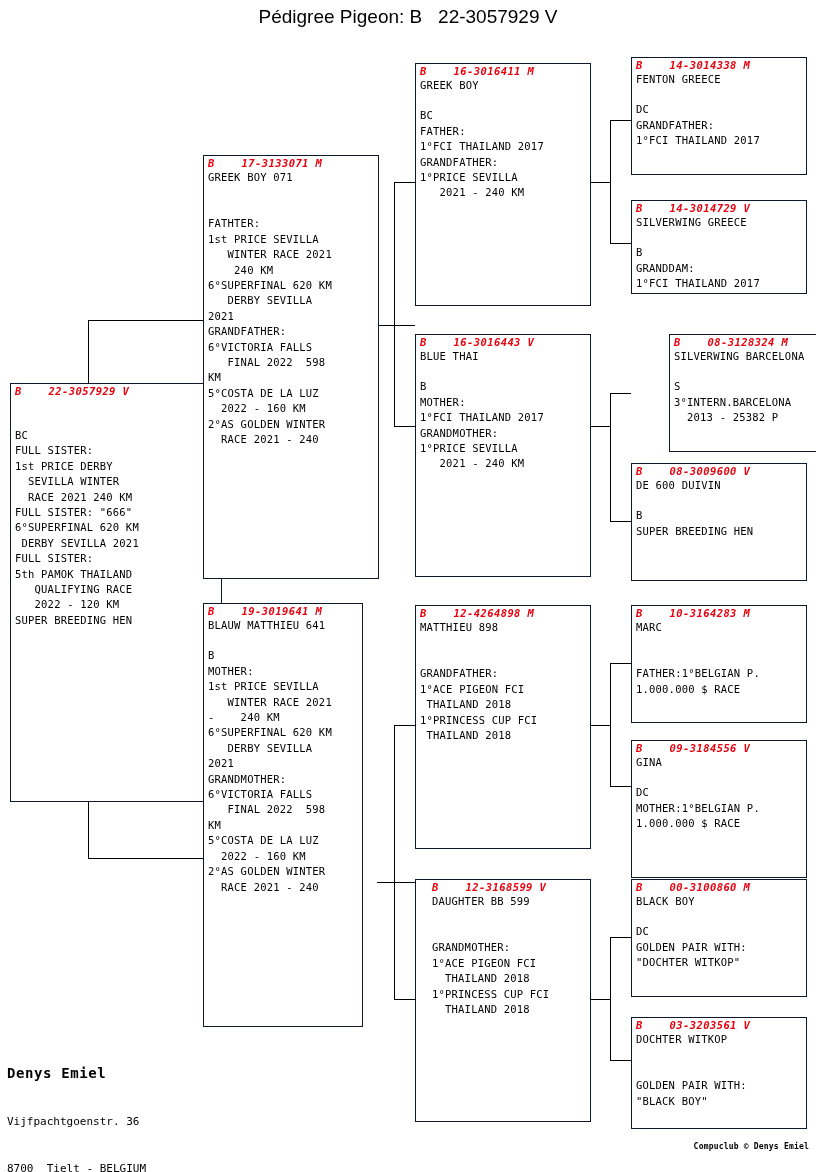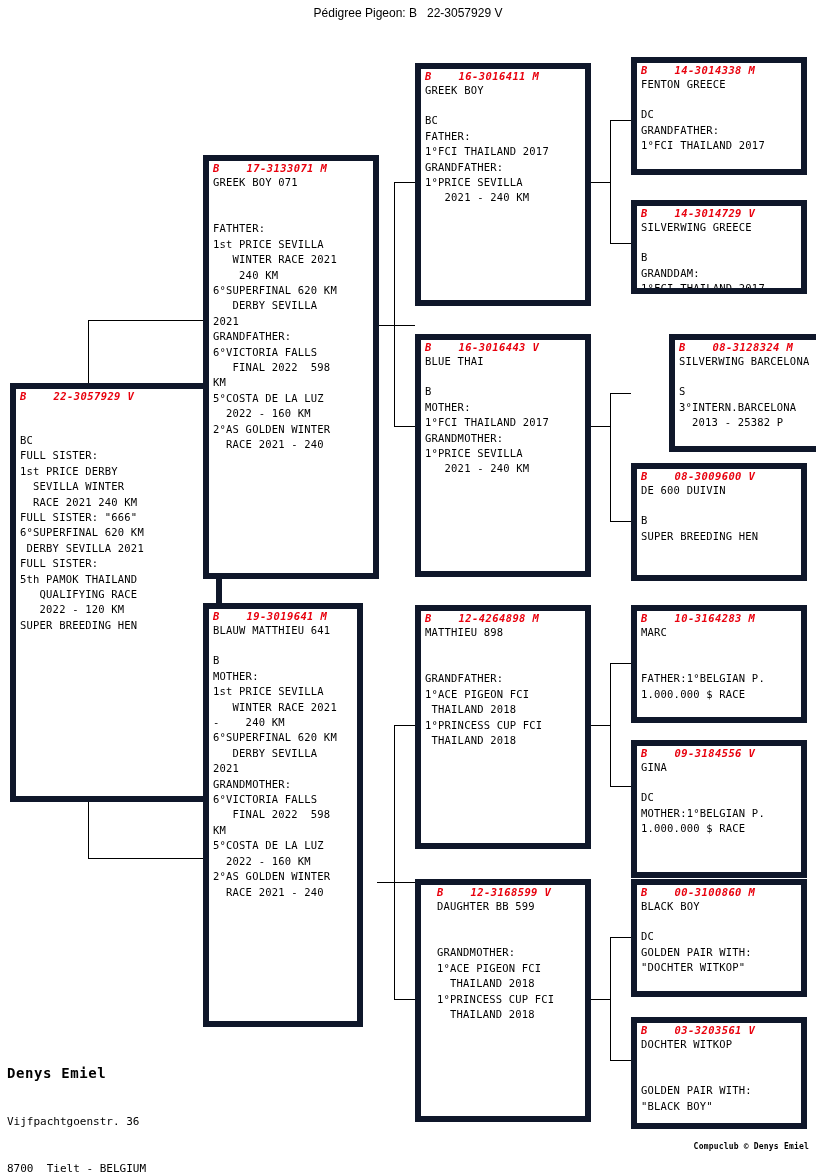--- a/index.html
+++ b/index.html
@@ -6,27 +6,27 @@
   body{
     width:816px;height:1172px;position:relative;
     font-family:"DejaVu Sans Mono","Liberation Mono",monospace;
     color:#000;
     overflow:hidden;
   }
 
   .title{
     position:absolute;left:0;top:6px;width:816px;text-align:center;
     font-family:"Liberation Sans","DejaVu Sans",sans-serif;
-    font-size:12px;font-weight:400;color:#000;letter-spacing:0px;
+    font-size:19px;font-weight:400;color:#000;letter-spacing:0px;
     white-space:pre;
   }
 
   .box{
     position:absolute;
-    border:6px solid #0f172a;
+    border:1px solid #0f172a;
     background:#fff;
     box-sizing:border-box;
     overflow:hidden;
     z-index:3;
   }
   .box .hdr{
     font-size:10.5px;
     font-weight:bold;
     font-style:italic;
     color:#e8000d;

